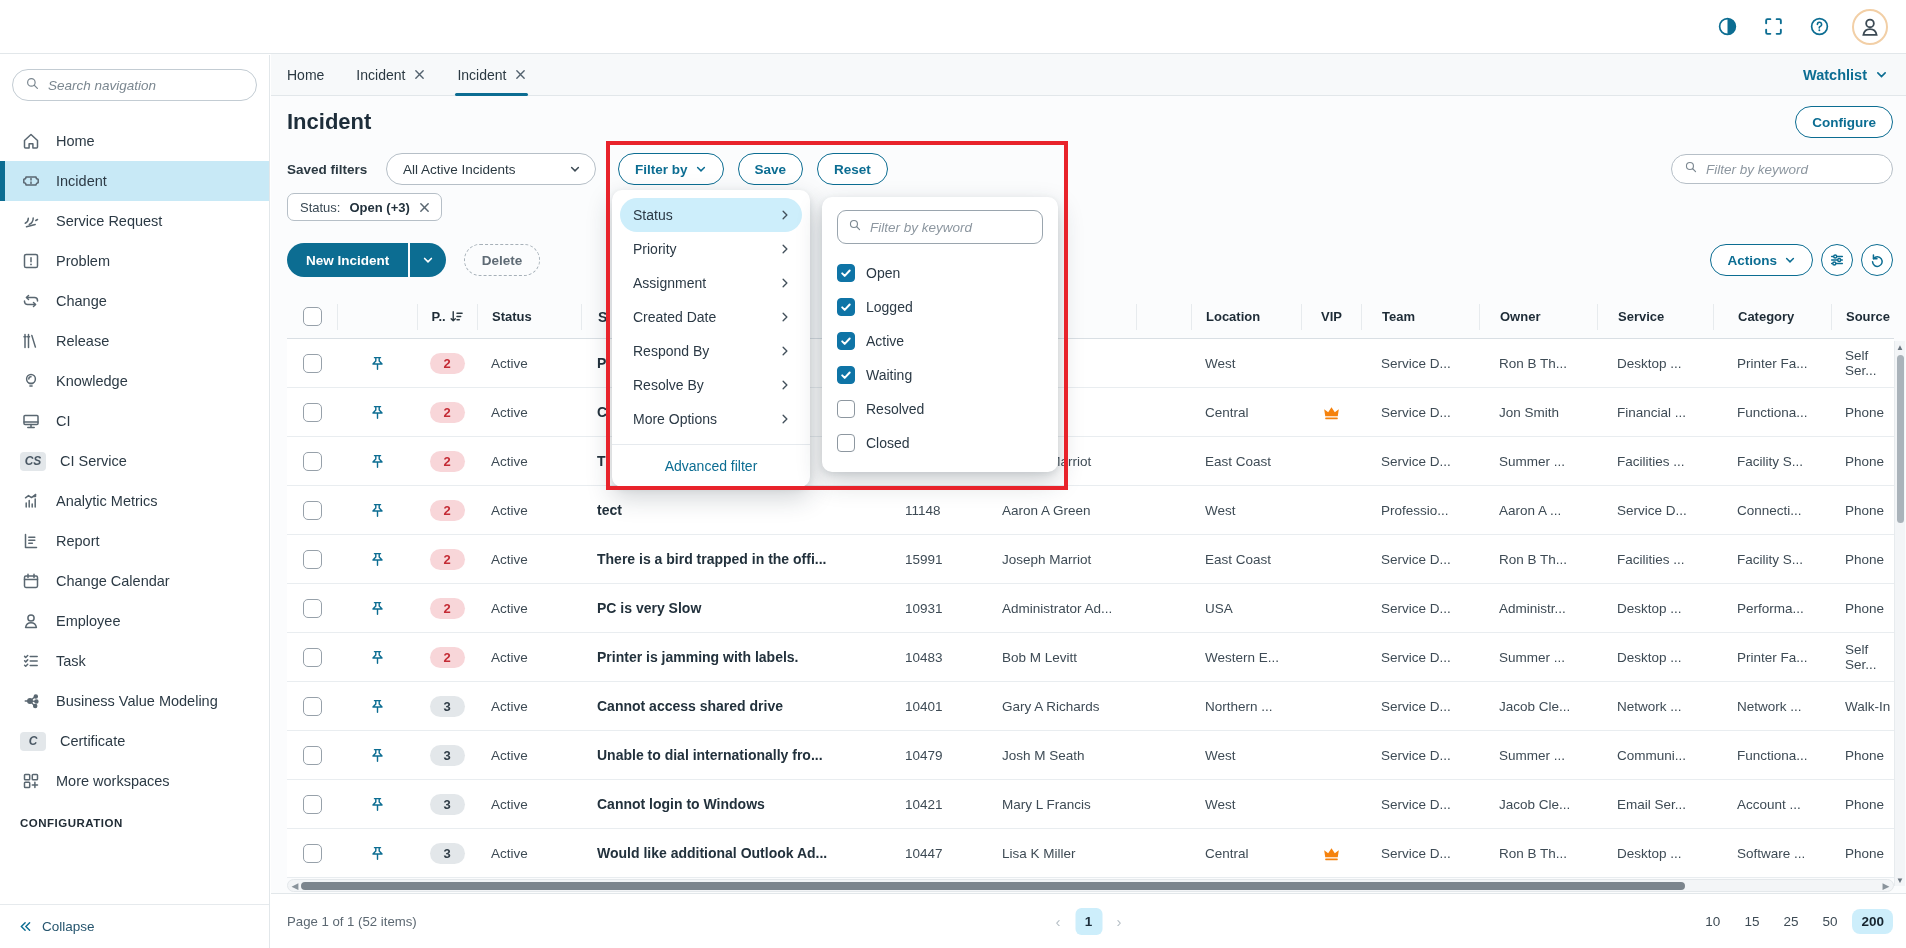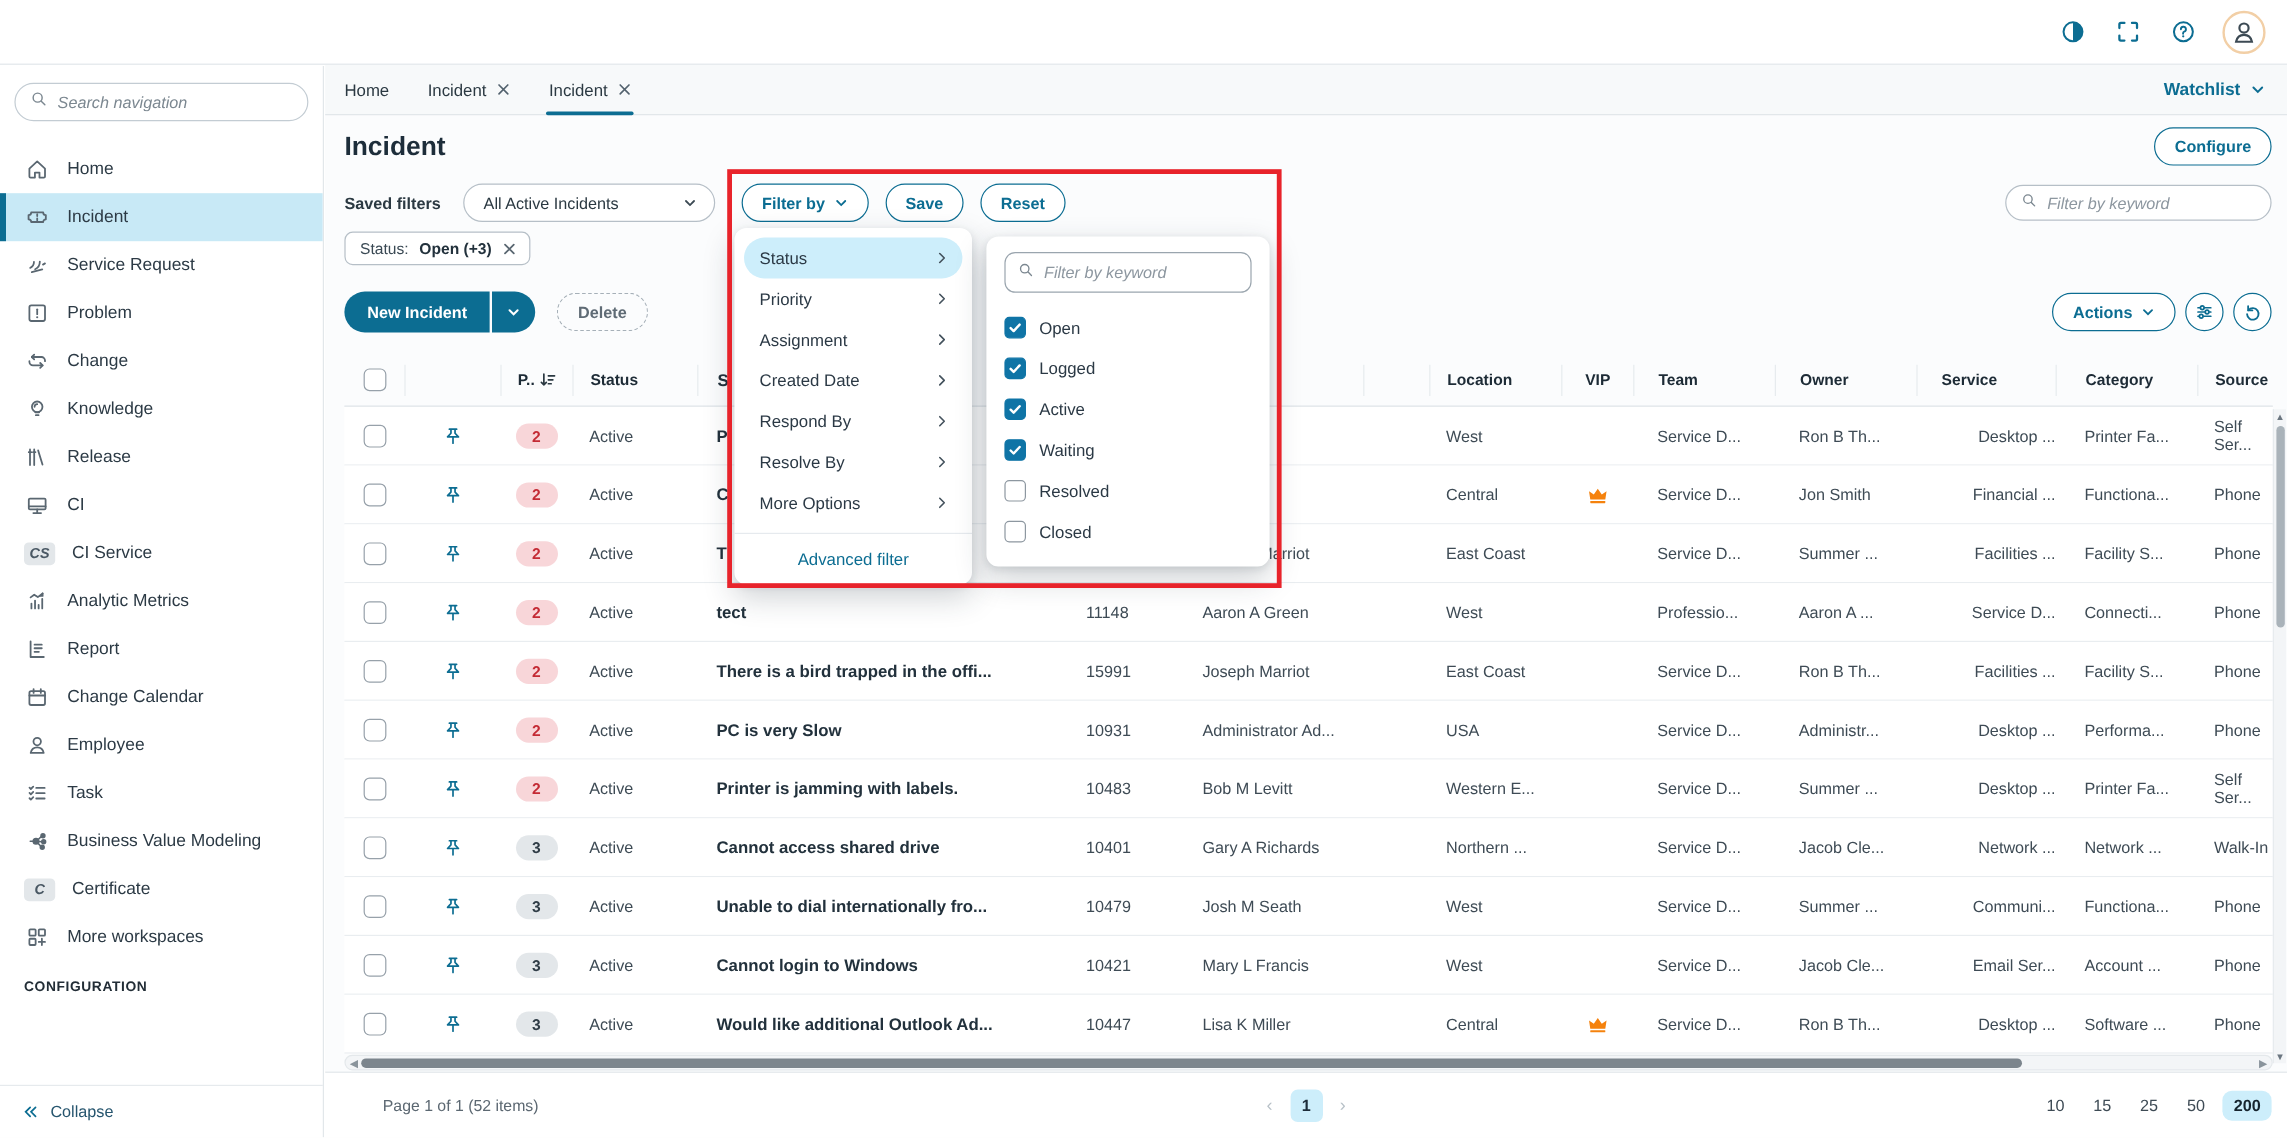--- a/index.html
+++ b/index.html
@@ -109,21 +109,21 @@
   .c-pri { width:60px; justify-content:center; display:flex; }
   .c-status { width:104px; padding-left:14px; }
   .c-title { width:310px; padding-left:16px; font-weight:bold; color:#22313c; font-size:14px; white-space:nowrap; overflow:hidden; }
   .c-id { width:95px; padding-left:14px; color:#45525c; }
   .c-req { width:150px; padding-left:16px; white-space:nowrap; }
   .c-spacer { width:55px; }
   .c-loc { width:110px; padding-left:14px; white-space:nowrap; }
   .c-vip { width:60px; justify-content:center; display:flex; }
   .c-team { width:118px; padding-left:20px; }
   .c-owner { width:118px; padding-left:20px; }
-  .c-svc { width:116px; padding-left:20px;text-align:right; }
+  .c-svc { width:116px; padding-left:20px; }
   .c-cat { width:118px; padding-left:24px; }
   .c-src { width:63px; padding-left:14px; }
   .trow > div { color:#3e4b55; }
   .trow .c-title { color:#22313c; }
   .thead .c-pri { gap:3px; }
   .thead .c-pri svg { width:15px; height:15px; color:#2b3942; }
   .cbx { width:19px; height:19px; border:1.5px solid #97a1aa; border-radius:5px; background:#fff; cursor:pointer; }
   .pin-ic { width:17px; height:17px; color:var(--accent); }
   .badge { min-width:35px; height:21px; border-radius:11px; display:inline-flex; align-items:center;
            justify-content:center; font-weight:bold; font-size:13px; padding:0 8px; }
@@ -138,21 +138,21 @@
   .hscroll .thumb { position:absolute; left:13px; width:1384px; top:2px; height:8px; border-radius:4px; background:#7c858d; cursor:pointer; }
   .vscroll { position:absolute; right:1px; top:341px; width:11px; height:545px; background:#f3f5f7;
              border-left:1px solid #e7ebee; z-index:30; }
   .vscroll .varrow { position:absolute; left:0; right:0; height:12px; display:flex; align-items:center;
                      justify-content:center; color:#6b7680; font-size:8px; }
   .vscroll .thumb { position:absolute; top:14px; left:2px; width:7px; height:168px; border-radius:4px; background:#aab3ba; cursor:pointer; }
 
   
   .footer { position:absolute; left:0; right:0; bottom:0; height:55px; background:#fff;
             border-top:1px solid #e2e7ea; display:flex; align-items:center; padding:0 13px 0 16px; }
-  .pg-summary { font-size:13.2px; color:#5c6872;margin-left:32px; }
+  .pg-summary { font-size:13.2px; color:#5c6872; }
   .pager { position:absolute; left:50%; transform:translateX(-50%); display:flex; align-items:center; gap:11px; }
   .pager .pg-arrow { color:#b7c0c7; font-size:15px; cursor:pointer; width:12px; text-align:center; }
   .pg-current { width:27px; height:27px; background:var(--highlight); border-radius:6px; font-weight:bold;
                 color:#1d2d3a; font-size:13.5px; display:flex; align-items:center; justify-content:center; cursor:pointer; }
   .sizes { margin-left:auto; display:flex; align-items:center; gap:6px; }
   .size-opt { padding:5px 9px; font-size:13.5px; color:#3e4b55; border-radius:8px; cursor:pointer; }
   .size-opt.selected { background:var(--highlight); font-weight:bold; color:#16242e; }
 
   
   .menu-panel { position:absolute; left:612px; top:190px; width:198px; background:#fff; border-radius:10px;
@@ -274,36 +274,36 @@
               <path d="m7.5 4.5-2 2 2 2"></path>
               <path d="M14.5 13.5h-8a3 3 0 0 1-3-3V10"></path>
               <path d="m12.5 15.5 2-2-2-2"></path>
             </svg>
           </span>
           <span>Change</span>
         </div>
         <div class="nav-item">
           <span class="icn">
             <svg viewBox="0 0 20 20" fill="none" stroke="currentColor" stroke-width="1.5" stroke-linecap="round" stroke-linejoin="round">
+              <path d="M4 3.5v13M7.5 3.5v13"></path>
+              <path d="m10.8 4.4 3.6 11.7"></path>
+              <path d="M3 5.8h2M6.5 5.8h2"></path>
+            </svg>
+          </span>
+          <span>Release</span>
+        </div>
+        <div class="nav-item">
+          <span class="icn">
+            <svg viewBox="0 0 20 20" fill="none" stroke="currentColor" stroke-width="1.5" stroke-linecap="round" stroke-linejoin="round">
               <circle cx="10" cy="8" r="4.4"></circle>
               <path d="M8.4 12.6h3.2M8.9 15h2.2"></path>
               <path d="M10 5.8c-1.2 0-2.2 1-2.2 2.2"></path>
             </svg>
           </span>
           <span>Knowledge</span>
-        </div>
-        <div class="nav-item">
-          <span class="icn">
-            <svg viewBox="0 0 20 20" fill="none" stroke="currentColor" stroke-width="1.5" stroke-linecap="round" stroke-linejoin="round">
-              <path d="M4 3.5v13M7.5 3.5v13"></path>
-              <path d="m10.8 4.4 3.6 11.7"></path>
-              <path d="M3 5.8h2M6.5 5.8h2"></path>
-            </svg>
-          </span>
-          <span>Release</span>
         </div>
         <div class="nav-item">
           <span class="icn">
             <svg viewBox="0 0 20 20" fill="none" stroke="currentColor" stroke-width="1.5" stroke-linecap="round" stroke-linejoin="round">
               <rect x="3" y="4.5" width="14" height="9" rx="1"></rect>
               <path d="M10 13.5V16M6.8 16.6h6.4M3 11h14"></path>
             </svg>
           </span>
           <span>CI</span>
         </div>

